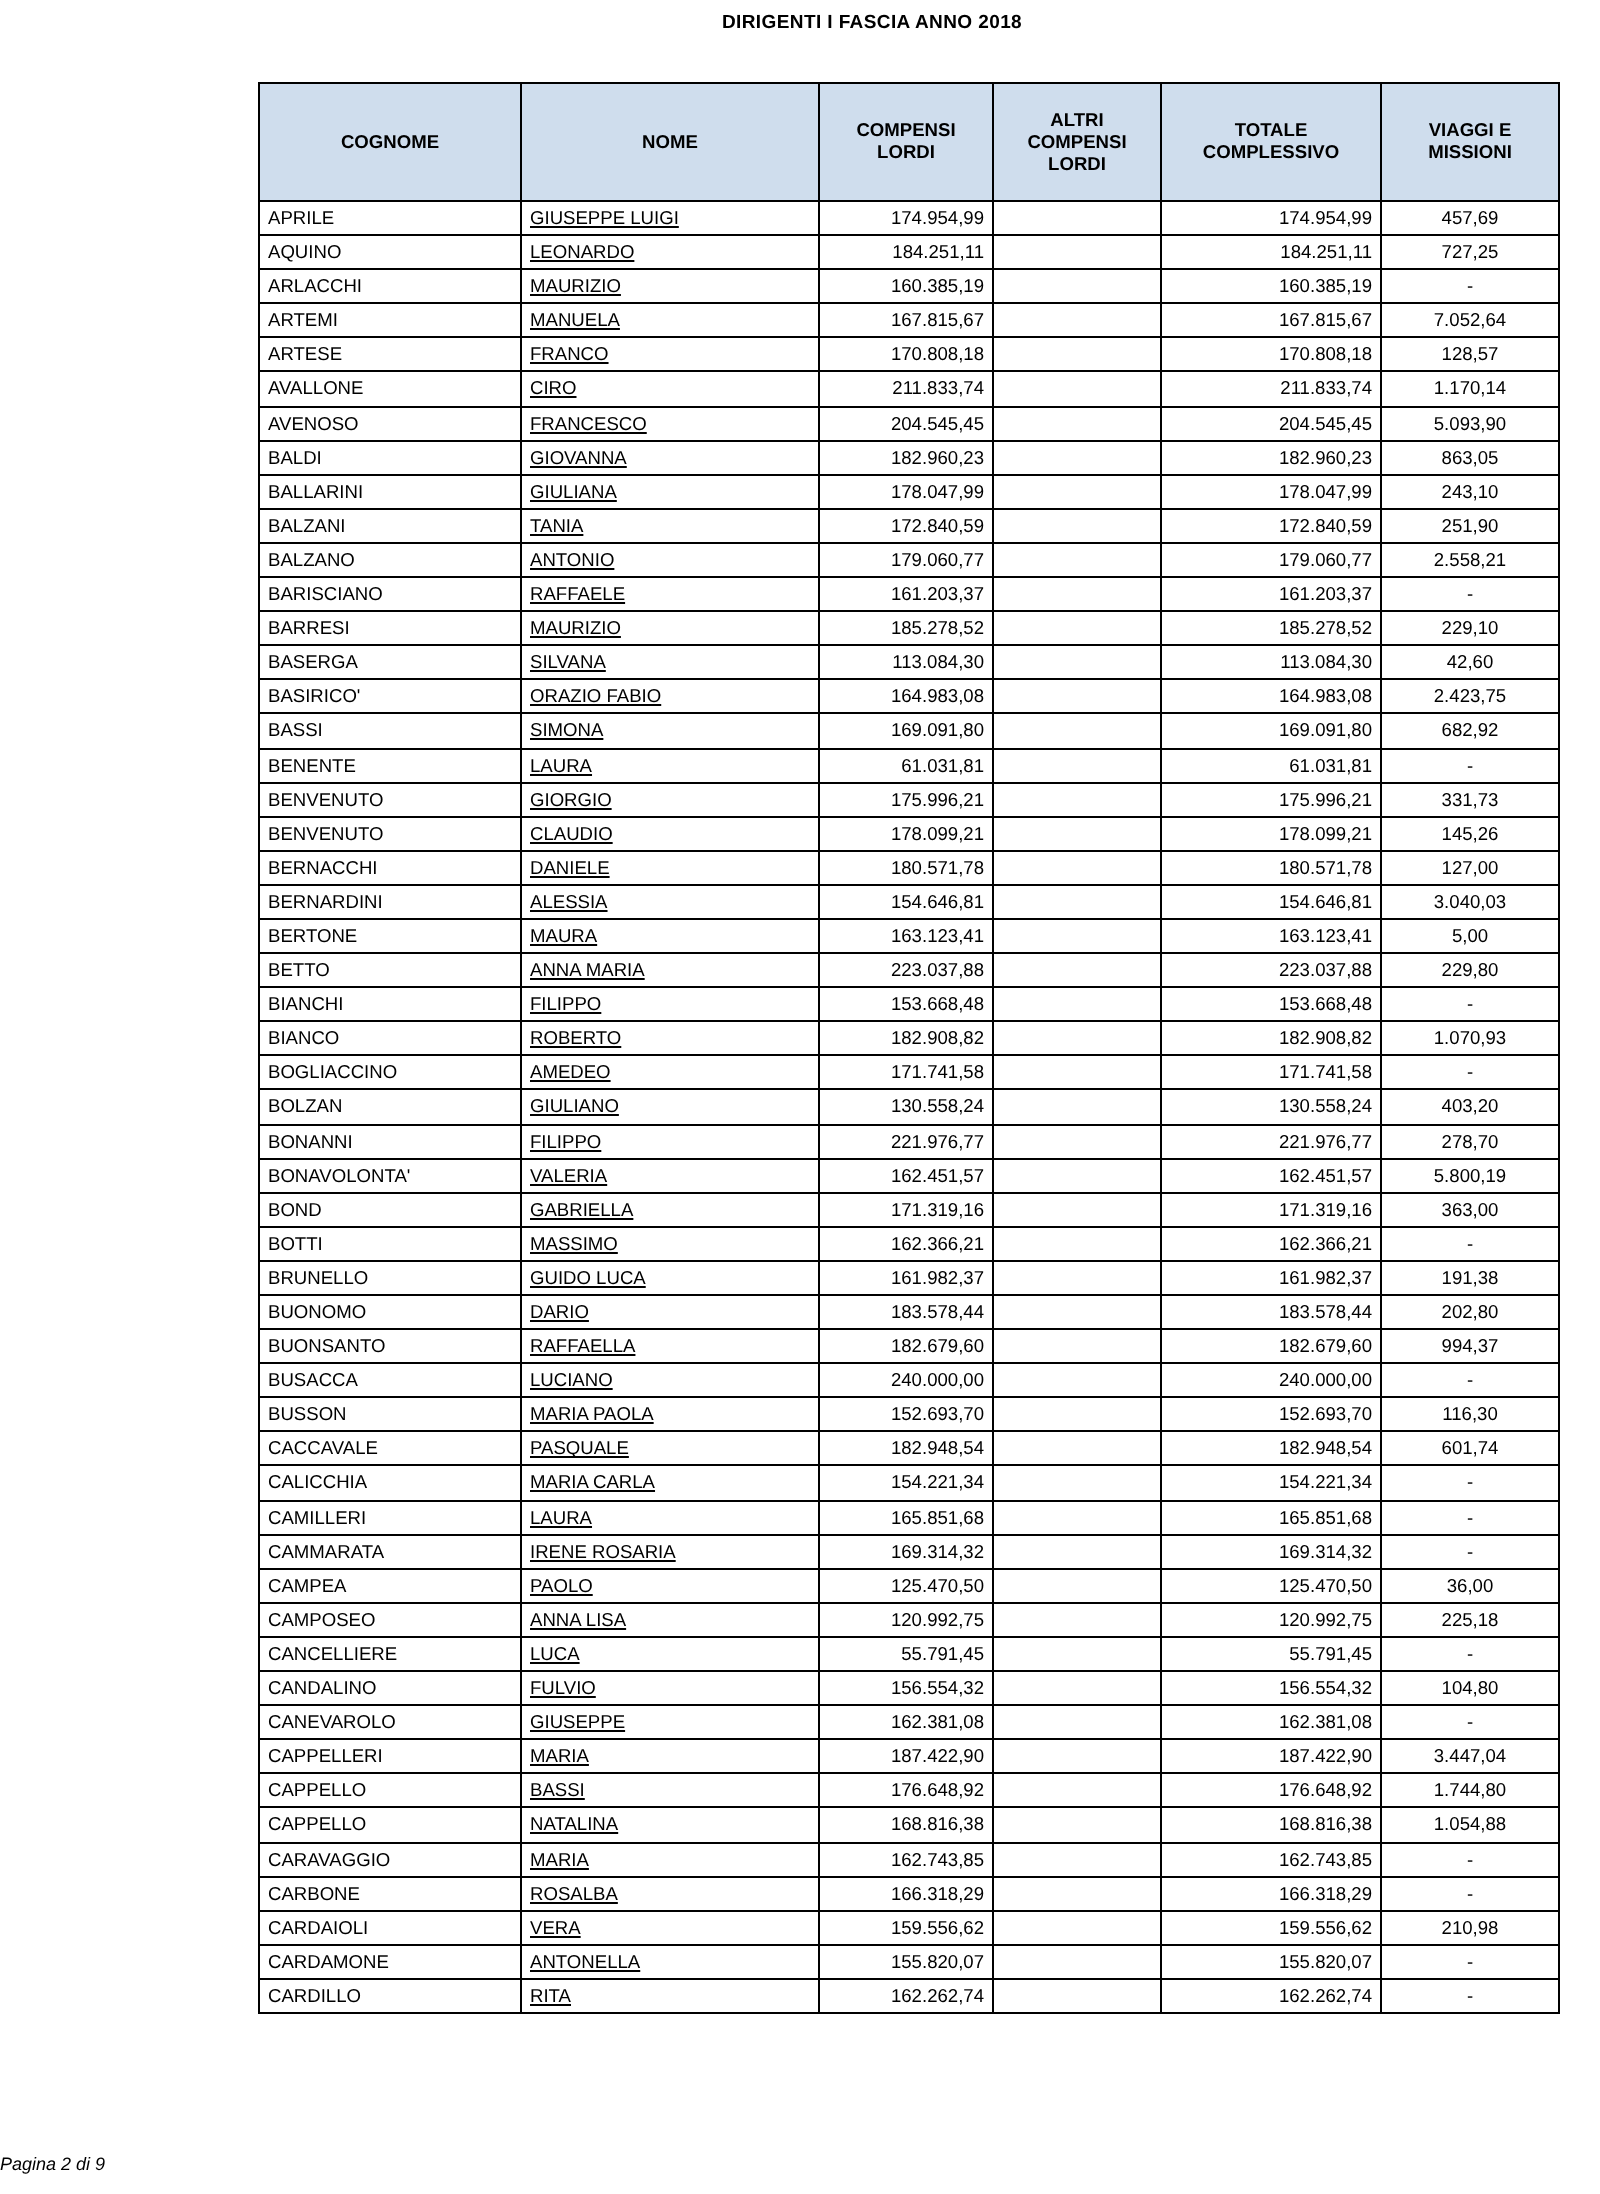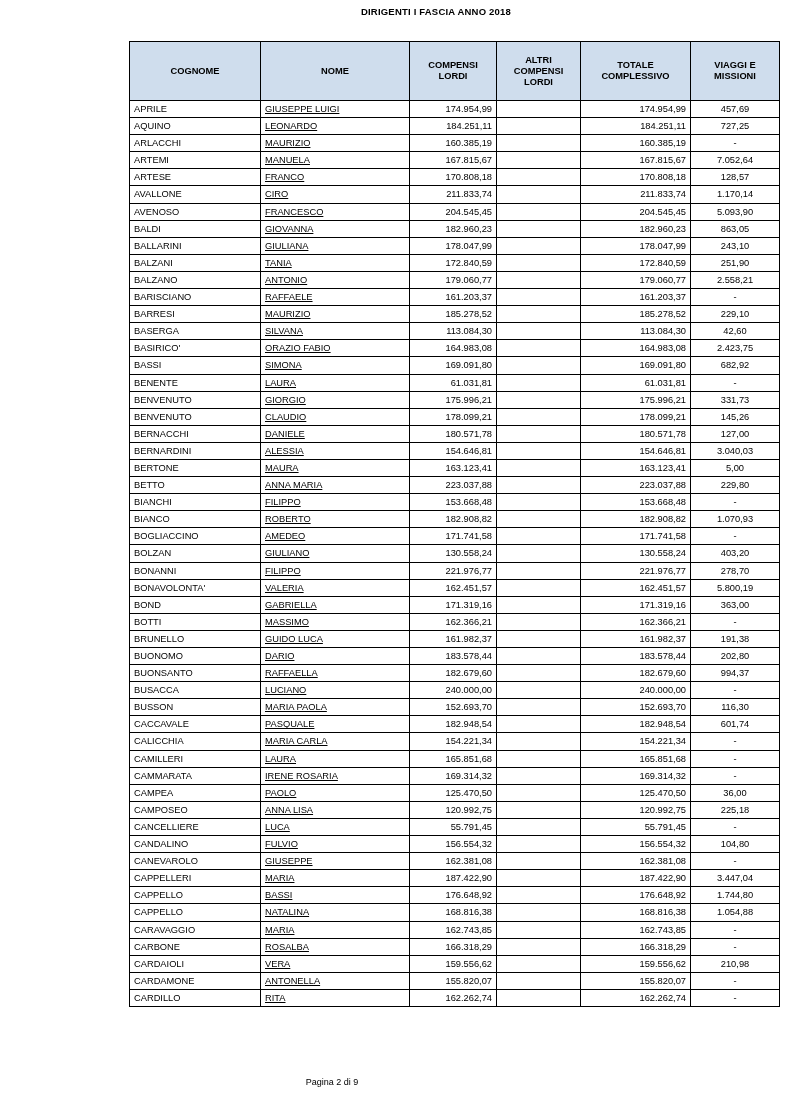--- a/index.html
+++ b/index.html
@@ -74,22 +74,23 @@
   th.h-nome    { width: 142px; }
   th.h-comp    { width: 80px; }
   th.h-altri   { width: 77px; }
   th.h-tot     { width: 103px; }
   th.h-viaggi  { width: 82px; }
   .footer {
     position: absolute;
     bottom: 10px;
     left: 0;
     width: 664px;
-    text-align: center;
+    text-align: left;
     font-size: 9px;
+    font-style: italic;
   }
 </style>
 </head>
 <body>
 
 <div class="page">
 
   <div class="doc-title">DIRIGENTI I FASCIA ANNO 2018</div>
 
   <div class="table-wrap">

